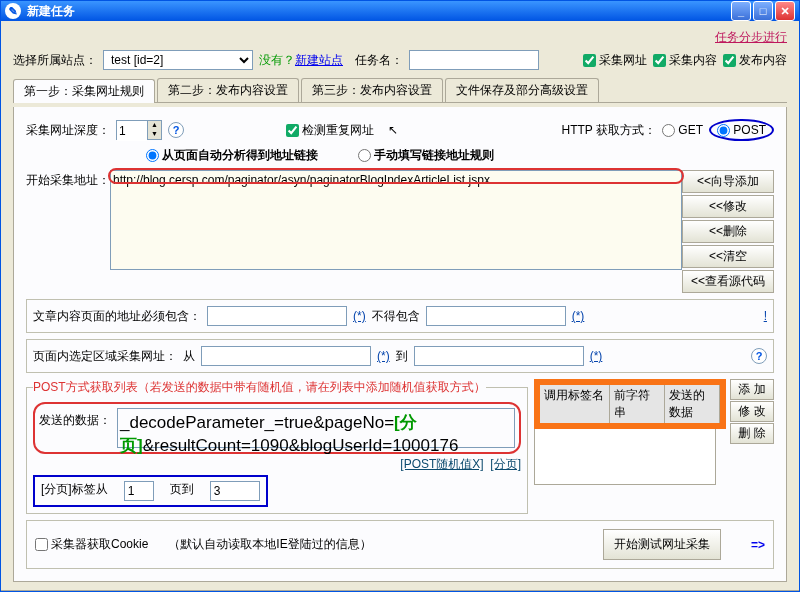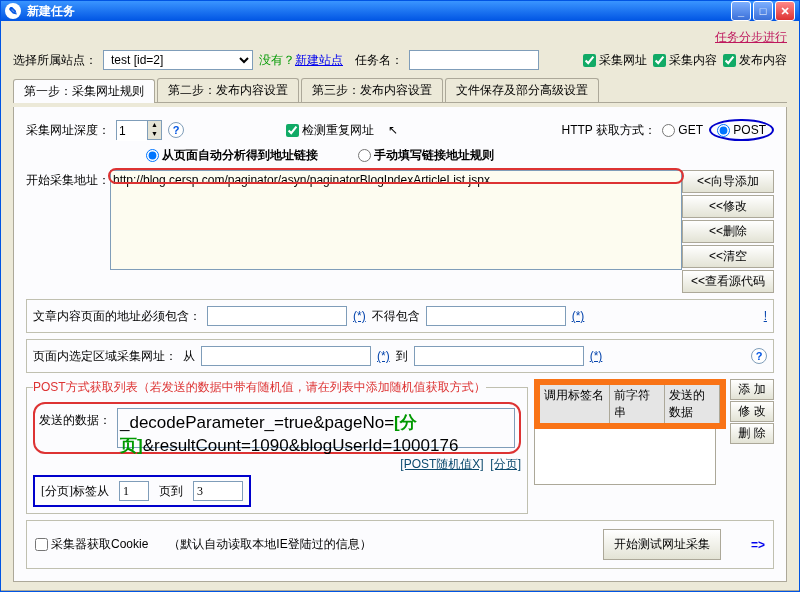--- a/index.html
+++ b/index.html
@@ -33,21 +33,21 @@
 .url-box textarea { width: 100%; height: 100px; border: 1px solid #7f9db9; background: #fdfcf0; font-family: inherit; font-size: 12px; resize: none; padding: 2px; }
 .side-btns { display: flex; flex-direction: column; gap: 2px; }
 .btn { border: 1px solid #aca899; background: linear-gradient(#fff,#e3e3d5); padding: 2px 8px; font-size: 12px; font-family: inherit; cursor: pointer; min-width: 72px; text-align: center; }
 .fsrow { display: flex; align-items: center; gap: 6px; border: 1px solid #c0c0b0; padding: 6px; }
 .starlink { color: #0645ad; text-decoration: underline; cursor: pointer; }
 fieldset.post { border: 1px solid #c0c0b0; padding: 6px; position: relative; }
 fieldset.post legend { color: #d33; font-size: 12px; }
 .post-inner { border: 2px solid #d33; border-radius: 12px; padding: 4px; display: flex; gap: 6px; }
 .post-textarea { flex: 1; height: 40px; border: 1px solid #7f9db9; font-family: inherit; font-size: 17px; resize: none; padding: 2px; }
 .post-textarea .hl { color: #090; font-weight: bold; }
-.bluebox { border: 2px solid #00c; padding: 4px 6px; display: inline-flex; align-items: center; gap: 10px; font-family: Liberation Serif, serif; }
+.bluebox { border: 2px solid #00c; padding: 4px 6px; display: inline-flex; gap: 16px; }
 .link { color: #0c4a6e; text-decoration: underline; cursor: pointer; }
 .table-hdr { display: flex; border: 6px solid #f97316; background: #e5e5e5; }
 .table-hdr div { padding: 2px 4px; border-right: 1px solid #aca899; font-size: 12px; }
 .tcol1{width:70px}.tcol2{width:55px}.tcol3{width:55px}
 .small-btns { display: flex; flex-direction: column; gap: 1px; margin-left: 4px; }
 .small-btns .btn { min-width: 44px; padding: 1px 6px; }
 .cookie-row { border: 1px solid #c0c0b0; padding: 8px; display: flex; align-items: center; gap: 20px; }
 .footer { display: flex; align-items: center; padding: 6px 12px; border-top: 1px solid #aca899; gap: 8px; }
 .footer .btn { min-width: 80px; padding: 4px 14px; }
 .arrow-link { color: #0000ee; font-weight: bold; cursor: pointer; margin-left: 10px; }

